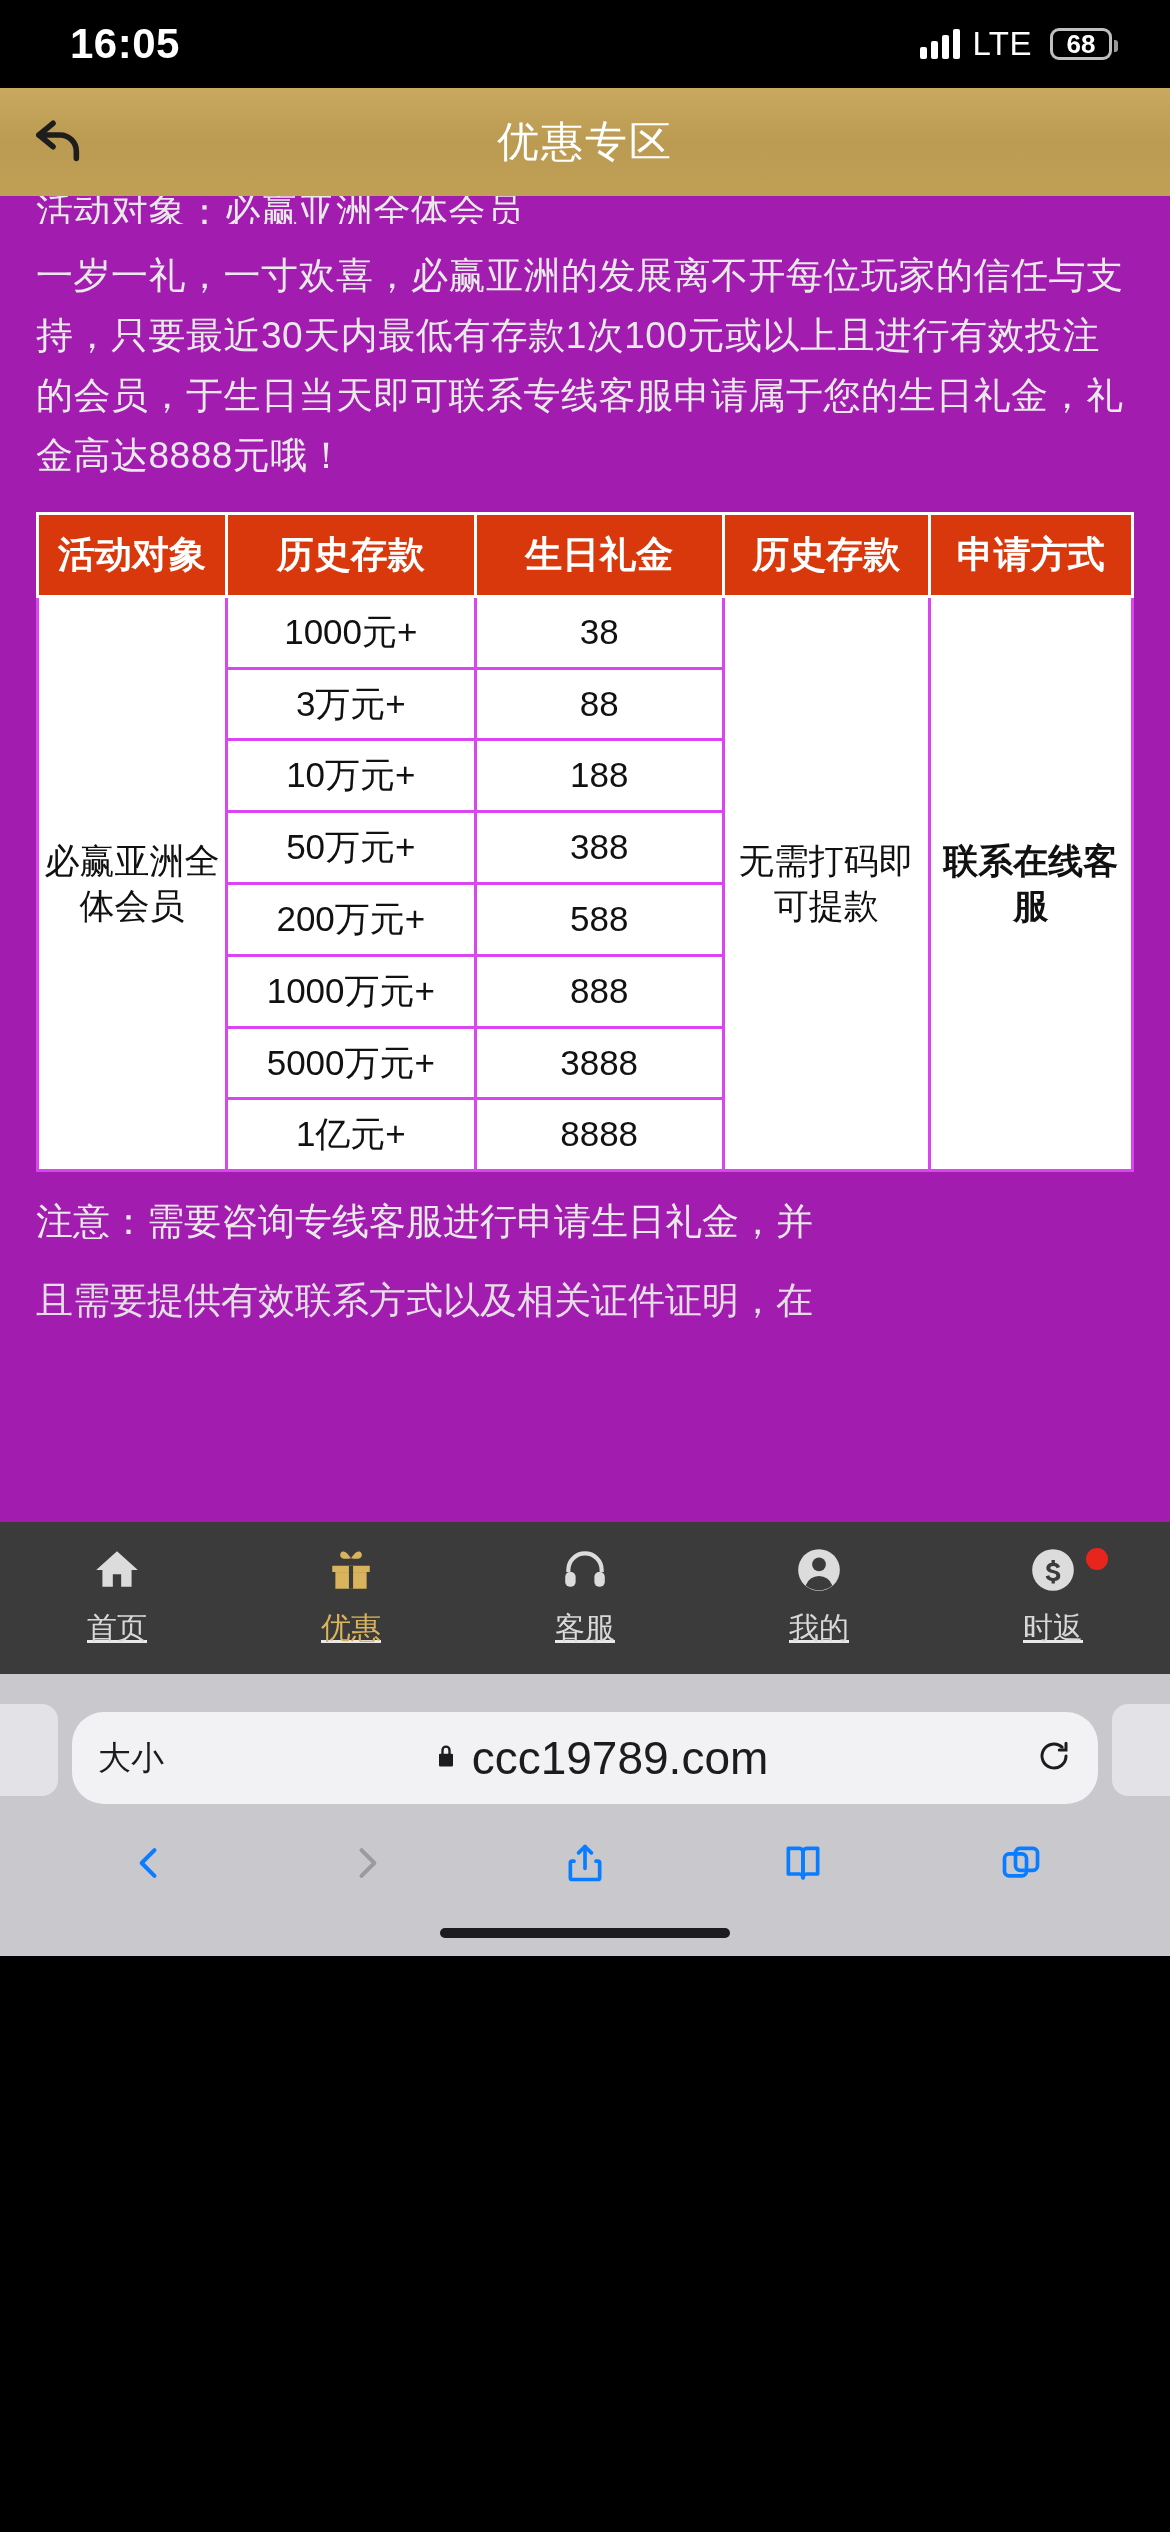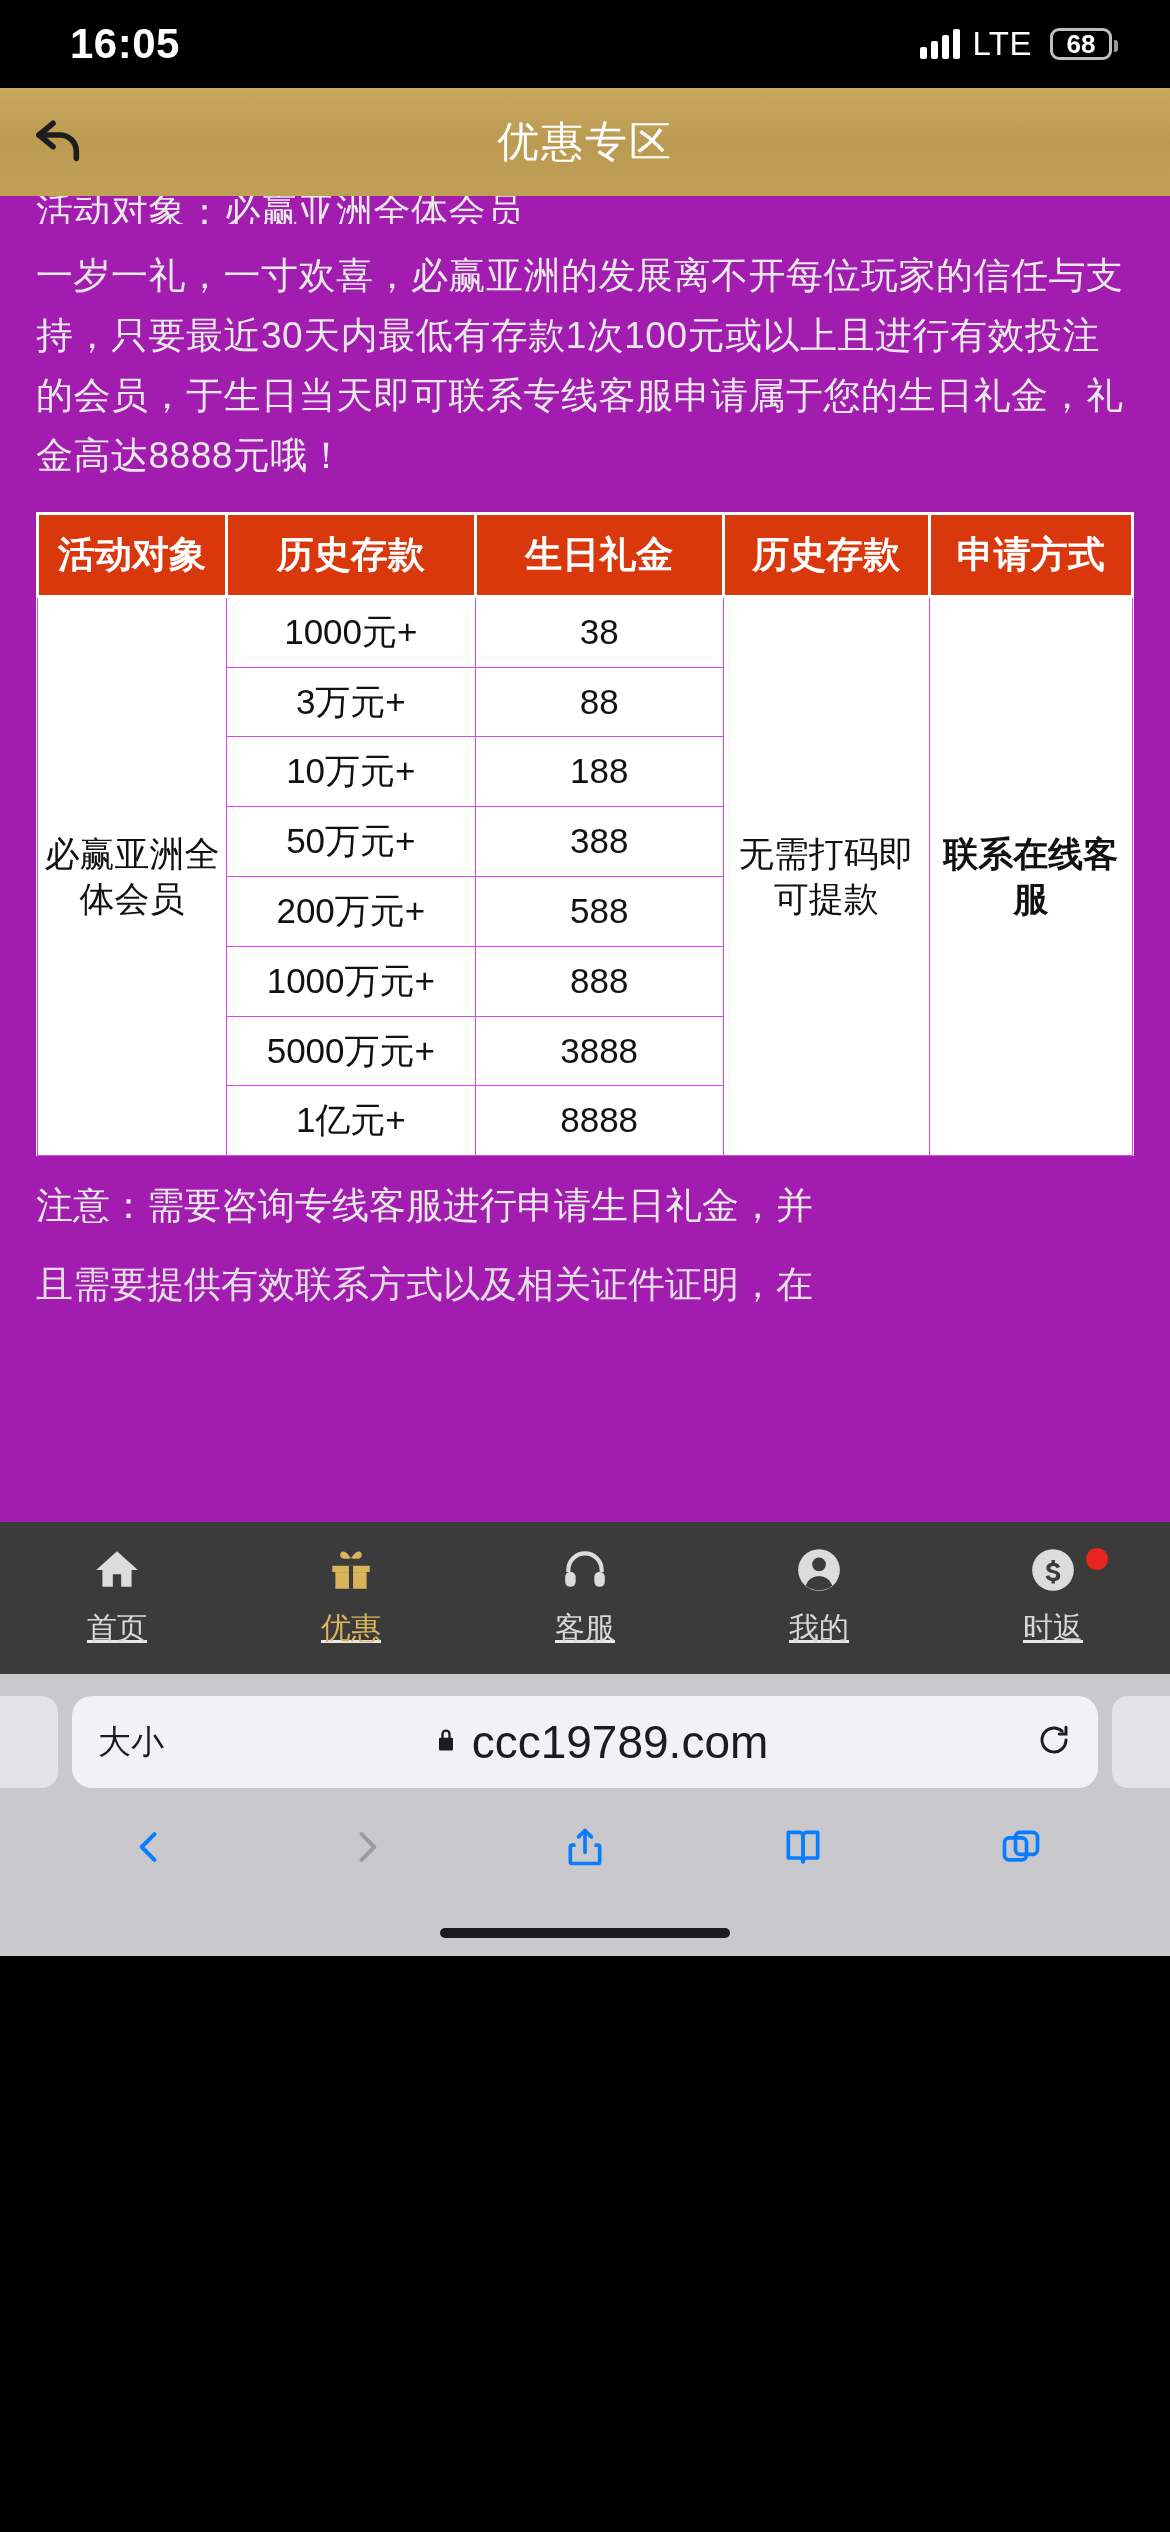--- a/index.html
+++ b/index.html
@@ -146,21 +146,21 @@
     color: #fff;
     font-size: 37px;
     font-weight: 700;
     padding: 16px 6px;
     border: 3px solid #fff;
     line-height: 1.3;
     text-align: center;
     vertical-align: middle;
   }
   table.promo td {
-    border: 1px solid #d946ef;
+    border: 3px solid #d946ef;
     font-size: 35px;
     text-align: center;
     vertical-align: middle;
     padding: 12px 4px;
     line-height: 1.28;
     color: #111;
   }
   td.col-target { width: 160px; line-height: 1.5; }
   td.col-amount { color: #c0170c; font-weight: 700; line-height: 1.4; }
   th.c1 { width: 160px; }
@@ -232,26 +232,27 @@
     width: 58px; height: 92px;
     background: #e3e3e7;
     border-radius: 16px;
   }
   .url-side.left { margin-left: -22px; border-radius: 0 16px 16px 0; }
   .url-side.right { margin-right: -22px; border-radius: 16px 0 0 16px; }
   .urlbar {
     flex: 1;
     height: 92px;
     background: #f2f2f4;
-    border-radius: 20px;
+    border-radius: 32px;
     display: flex;
     align-items: center;
     padding: 0 26px;
     gap: 12px;
     position: relative;
+    margin-top: 16px;
   }
   .url-size {
     font-size: 33px;
     color: #1c1c1e;
     font-weight: 500;
   }
   .url-center {
     flex: 1;
     display: flex;
     align-items: center;

